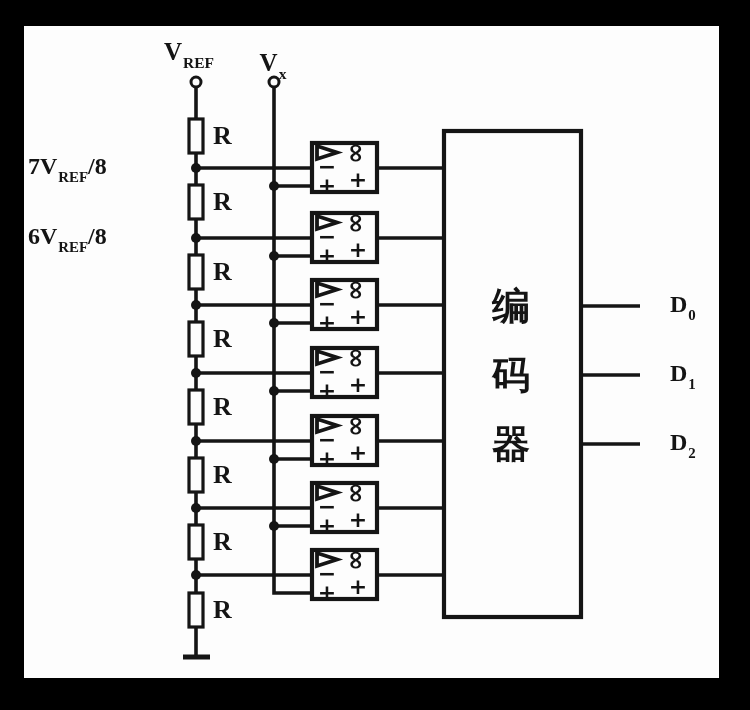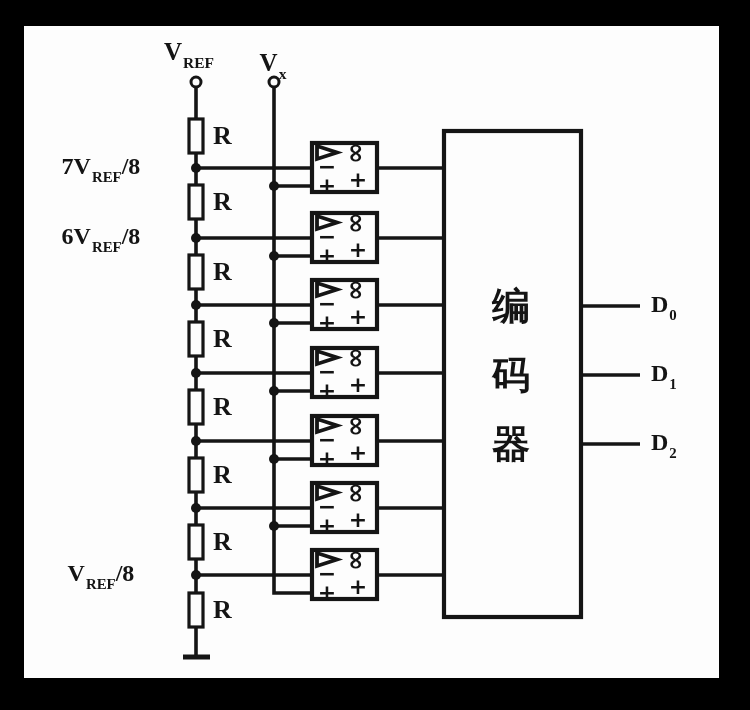--- a/index.html
+++ b/index.html
@@ -12,24 +12,24 @@
   .res{stroke:#151515;stroke-width:3.2;fill:#fdfdfd;}
   .box{stroke:#151515;stroke-width:4.2;fill:#fdfdfd;}
   .tri{stroke:#151515;stroke-width:3.8;fill:#fdfdfd;stroke-linejoin:miter;}
   .dot{fill:#151515;stroke:none;}
   .term{stroke:#151515;stroke-width:3;fill:#fdfdfd;}
   .sym{font-family:"DejaVu Sans",sans-serif;font-weight:700;font-size:22px;fill:#141414;
        text-anchor:middle;dominant-baseline:central;}
   .sym-inf{font-size:26px;font-weight:600;}
   .lbl{position:absolute;font-weight:700;white-space:nowrap;}
   .lbl sub{font-size:0.62em;position:relative;bottom:-0.15em;line-height:1;margin-left:1px;}
-  .tap-label{left:28px;width:146px;text-align:center;transform:translateY(-52%);font-size:24px;}
+  .tap-label{left:28px;width:146px;text-align:left;transform:translateY(-52%);font-size:24px;}
   .r-label{left:213px;transform:translateY(-50%);font-size:26px;}
   .term-label{transform:translate(-50%,-50%);font-size:25px;}
-  .d-label{left:651px;transform:translateY(-50%);font-size:24px;text-align:right;}
+  .d-label{left:670px;transform:translateY(-50%);font-size:24px;text-align:right;}
   .enc-char{position:absolute;left:511px;transform:translate(-50%,-50%);
             font-family:"DejaVu Sans",sans-serif;font-weight:700;font-size:38px;color:#141414;}
 </style>
 </head>
 <body>
 
 <div class="frame">
   <div class="panel"></div>
 
   <svg class="circuit" viewBox="0 0 750 710">
@@ -144,21 +144,20 @@
     <circle class="dot" cx="274" cy="391" r="5"></circle>
     <circle class="dot" cx="274" cy="459" r="5"></circle>
     <circle class="dot" cx="274" cy="526" r="5"></circle>
   </svg>
 
   <div class="lbl term-label" style="left:189px;top:53px"><span>V</span><sub>REF</sub></div>
   <div class="lbl term-label" style="left:273px;top:64px"><span>V</span><sub>x</sub></div>
 
   <div class="lbl tap-label" style="top:168px"><span>7V</span><sub>REF</sub><span>/8</span></div>
   <div class="lbl tap-label" style="top:238px"><span>6V</span><sub>REF</sub><span>/8</span></div>
-  <div class="lbl tap-label" style="top:575px"><span>V</span><sub>REF</sub><span>/8</span></div>
 
   <div class="lbl r-label" style="top:136px">R</div>
   <div class="lbl r-label" style="top:202px">R</div>
   <div class="lbl r-label" style="top:272px">R</div>
   <div class="lbl r-label" style="top:339px">R</div>
   <div class="lbl r-label" style="top:407px">R</div>
   <div class="lbl r-label" style="top:475px">R</div>
   <div class="lbl r-label" style="top:542px">R</div>
   <div class="lbl r-label" style="top:610px">R</div>
 

